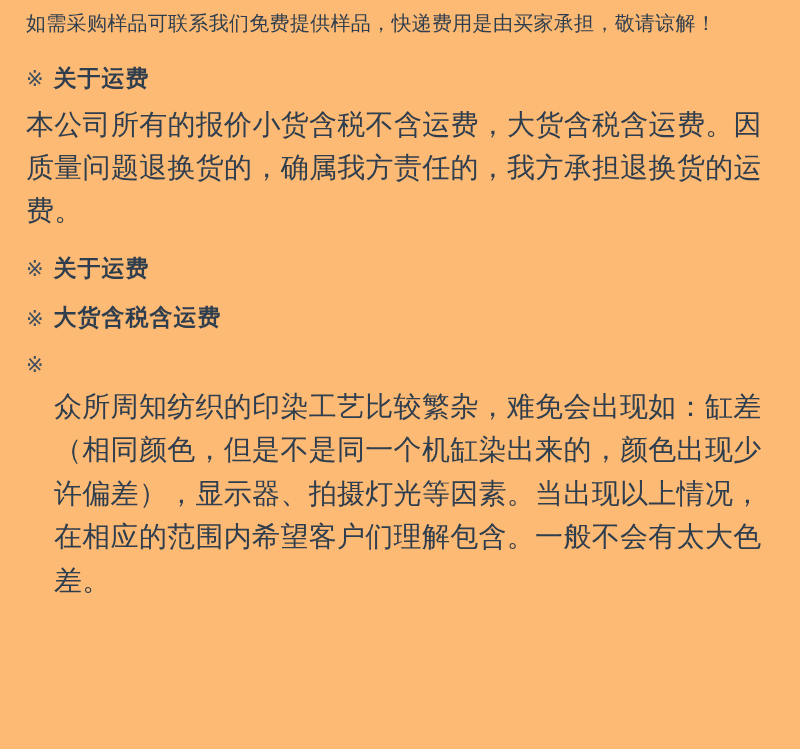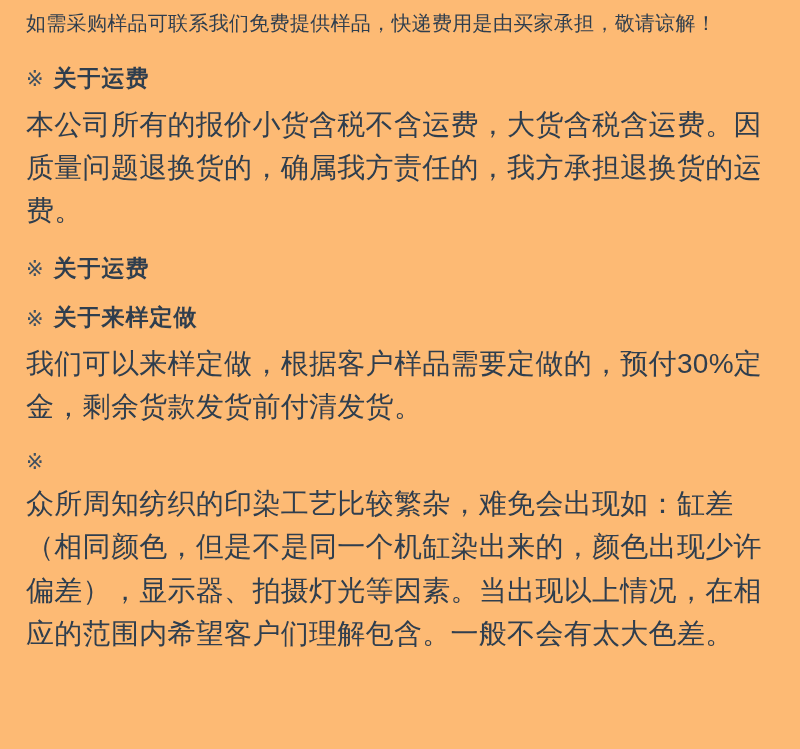--- a/index.html
+++ b/index.html
@@ -53,20 +53,21 @@
   }
   .sec-body {
     font-size: 28px;
     line-height: 1.55;
     color: #2f3e4e;
     letter-spacing: 0.3px;
     margin: 0 0 4px 0;
   }
   .tight {
     margin-bottom: 0;
+    margin-left: 28px;
   }
 </style>
 </head>
 <body>
 
 <div class="page">
 
   <p class="intro">如需采购样品可联系我们免费提供样品，快递费用是由买家承担，敬请谅解！</p>
 
   <div class="section">
@@ -80,23 +81,22 @@
   <div class="section">
     <div class="sec-head">
       <span class="sec-mark">※</span>
       <span class="sec-title">关于运费</span>
     </div>
   </div>
 
   <div class="section">
     <div class="sec-head">
       <span class="sec-mark">※</span>
-      <span class="sec-title">关于来样定做</span>
+      <span class="sec-title">大货含税含运费</span>
     </div>
-    <p class="sec-body">我们可以来样定做，根据客户样品需要定做的，预付30%定金，剩余货款发货前付清发货。</p>
   </div>
 
   <div class="section">
     <div class="sec-head">
       <span class="sec-mark">※</span>
     </div>
     <p class="sec-body tight">众所周知纺织的印染工艺比较繁杂，难免会出现如：缸差（相同颜色，但是不是同一个机缸染出来的，颜色出现少许偏差），显示器、拍摄灯光等因素。当出现以上情况，在相应的范围内希望客户们理解包含。一般不会有太大色差。</p>
   </div>
 
 </div>

